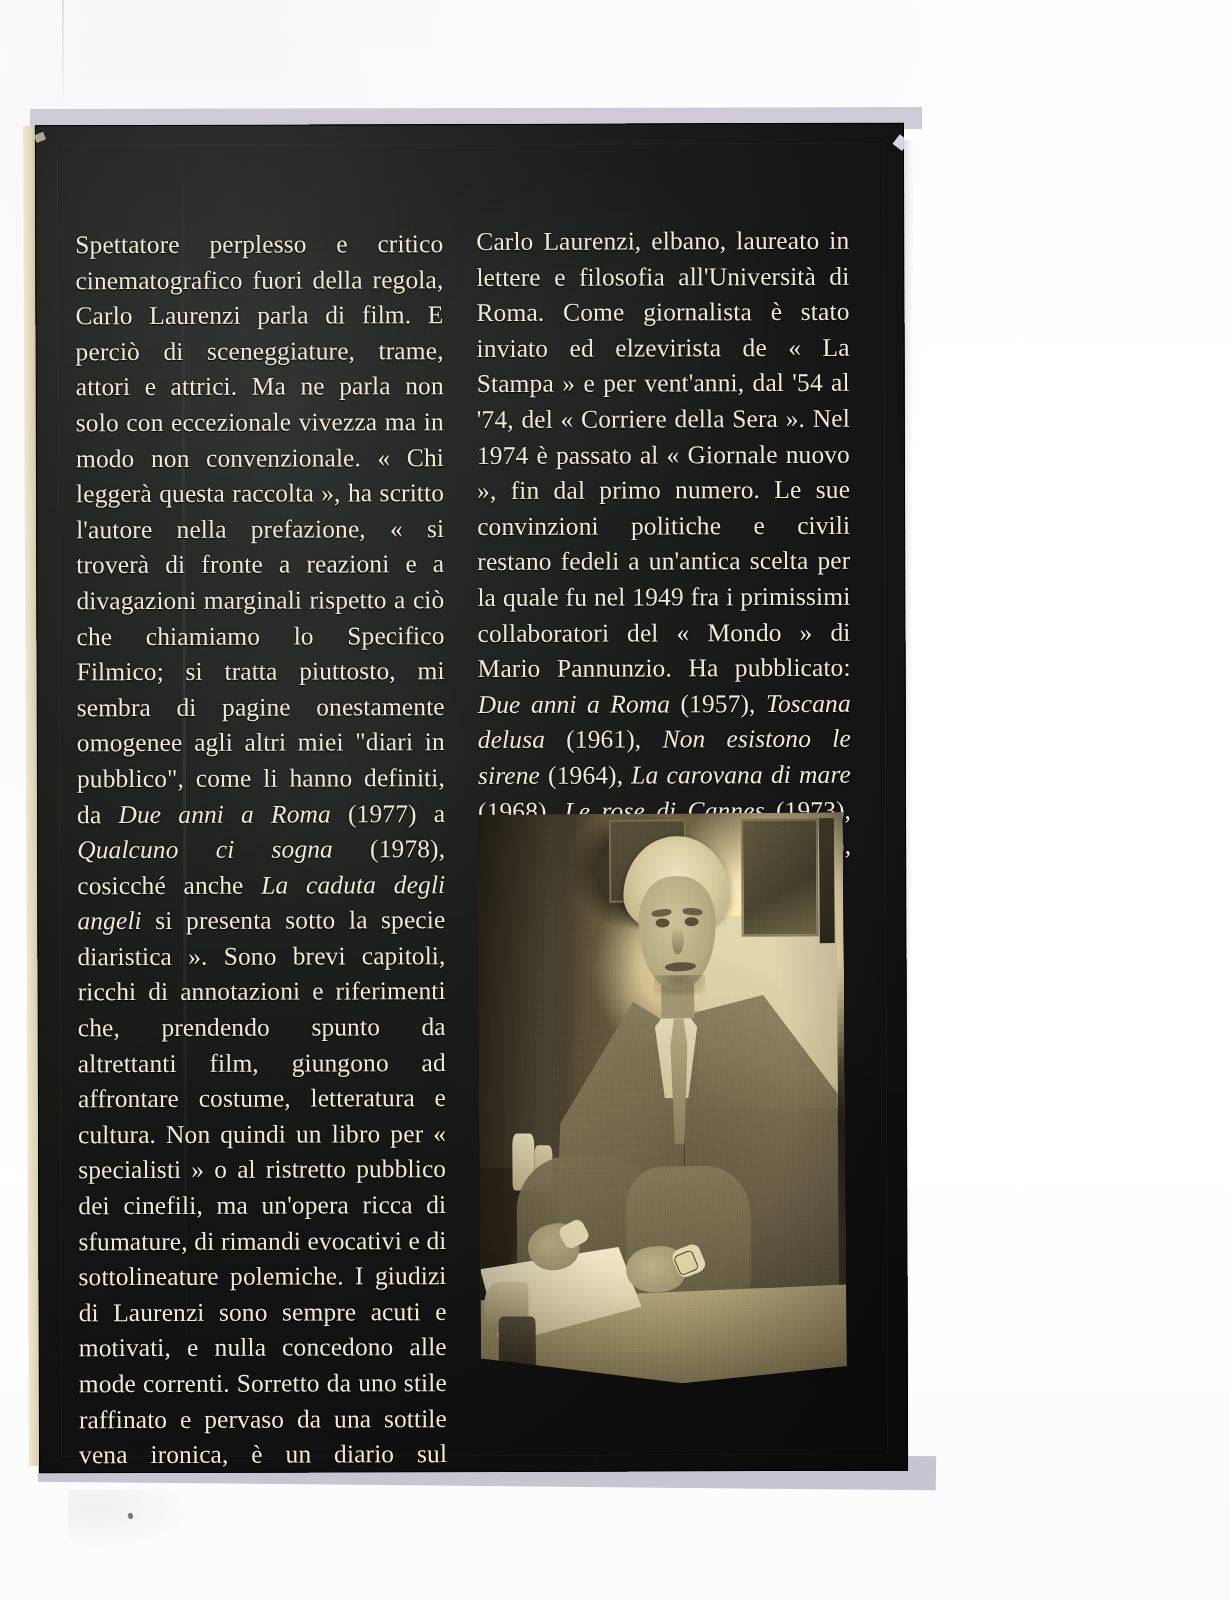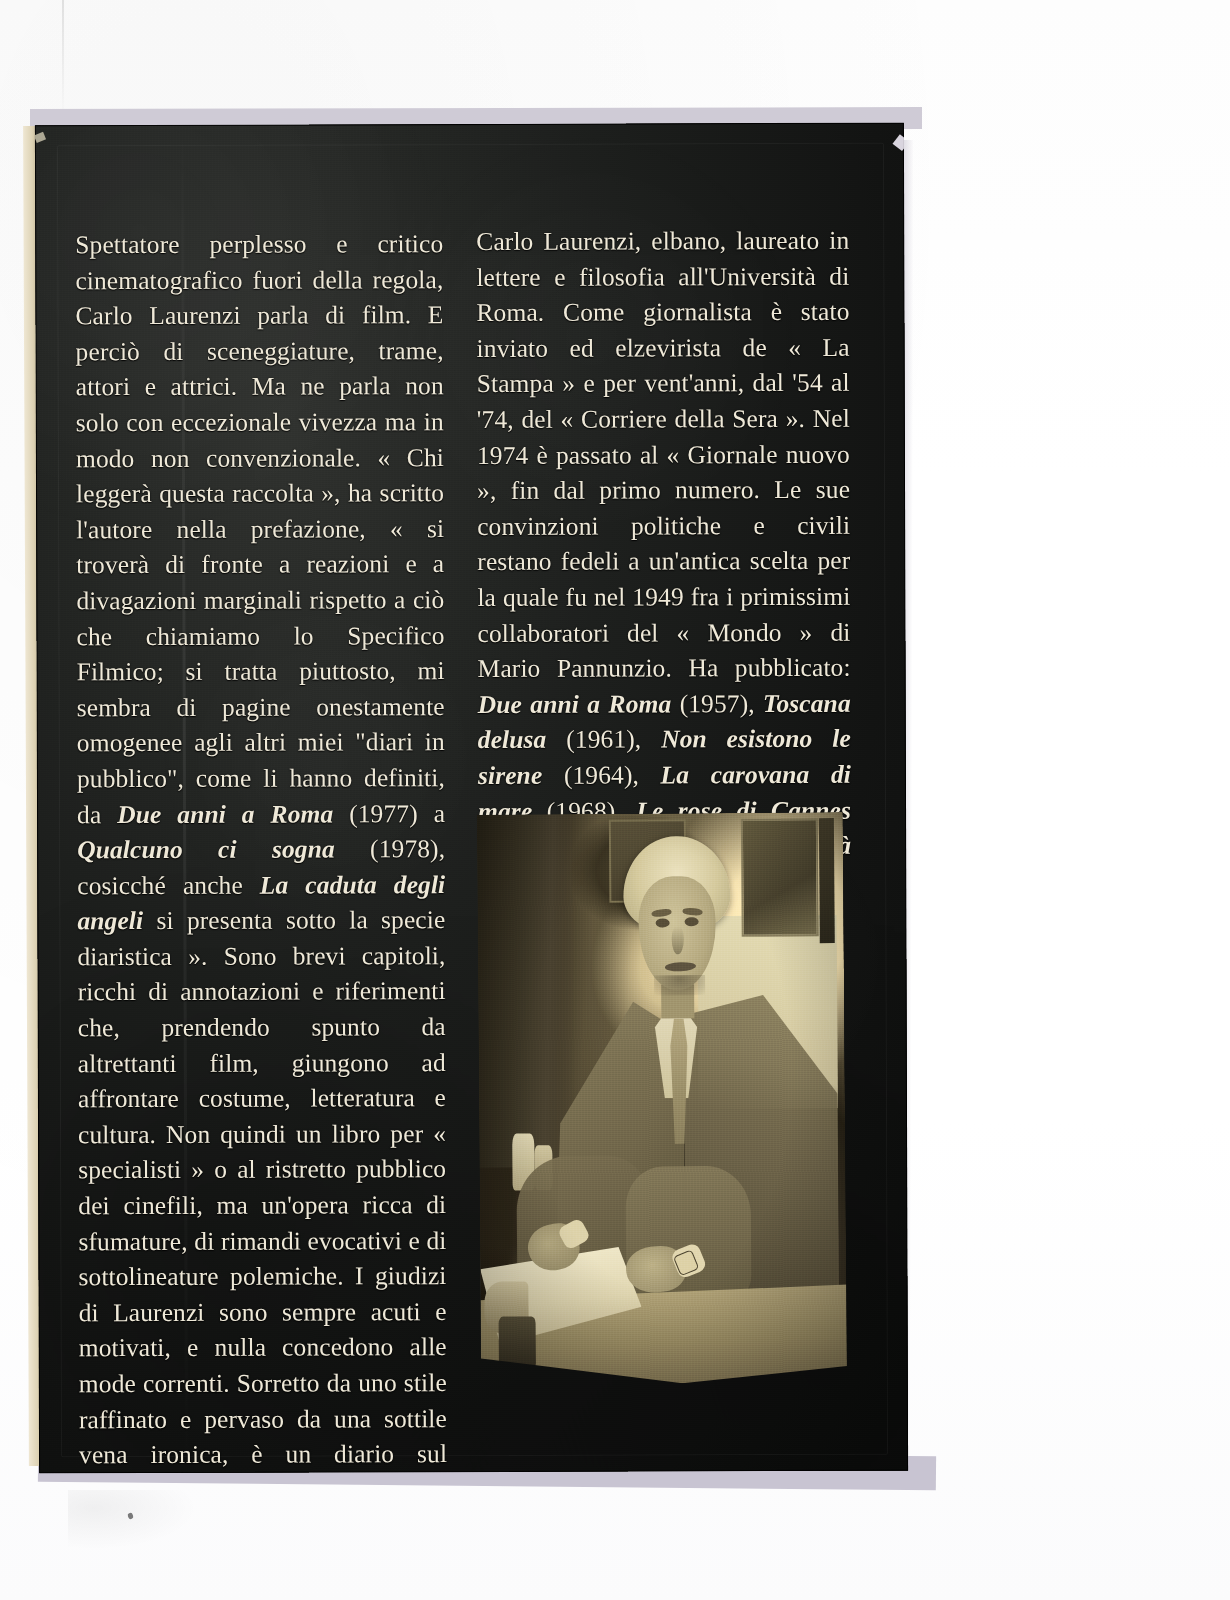--- a/index.html
+++ b/index.html
@@ -143,21 +143,21 @@
   }
   .col p { margin: 0; }
   .col-left {
     left: 40px; top: 102px;
     width: 368px;
   }
   .col-right {
     left: 441px; top: 100px;
     width: 373px;
   }
-  .col i, .col em { font-style: italic; font-weight: bold; }
+  .col i, .col em { font-style: italic; }
 
   
   .photo-wrap {
     position: absolute;
     left: 441px; top: 690px;
     width: 366px; height: 570px;
     transform: rotate(-0.25deg);
     overflow: hidden;
     background: #0a0a09;
     clip-path: polygon(0% 0%, 100% 0%, 100% 97.2%, 55% 100%, 0% 95.4%);

